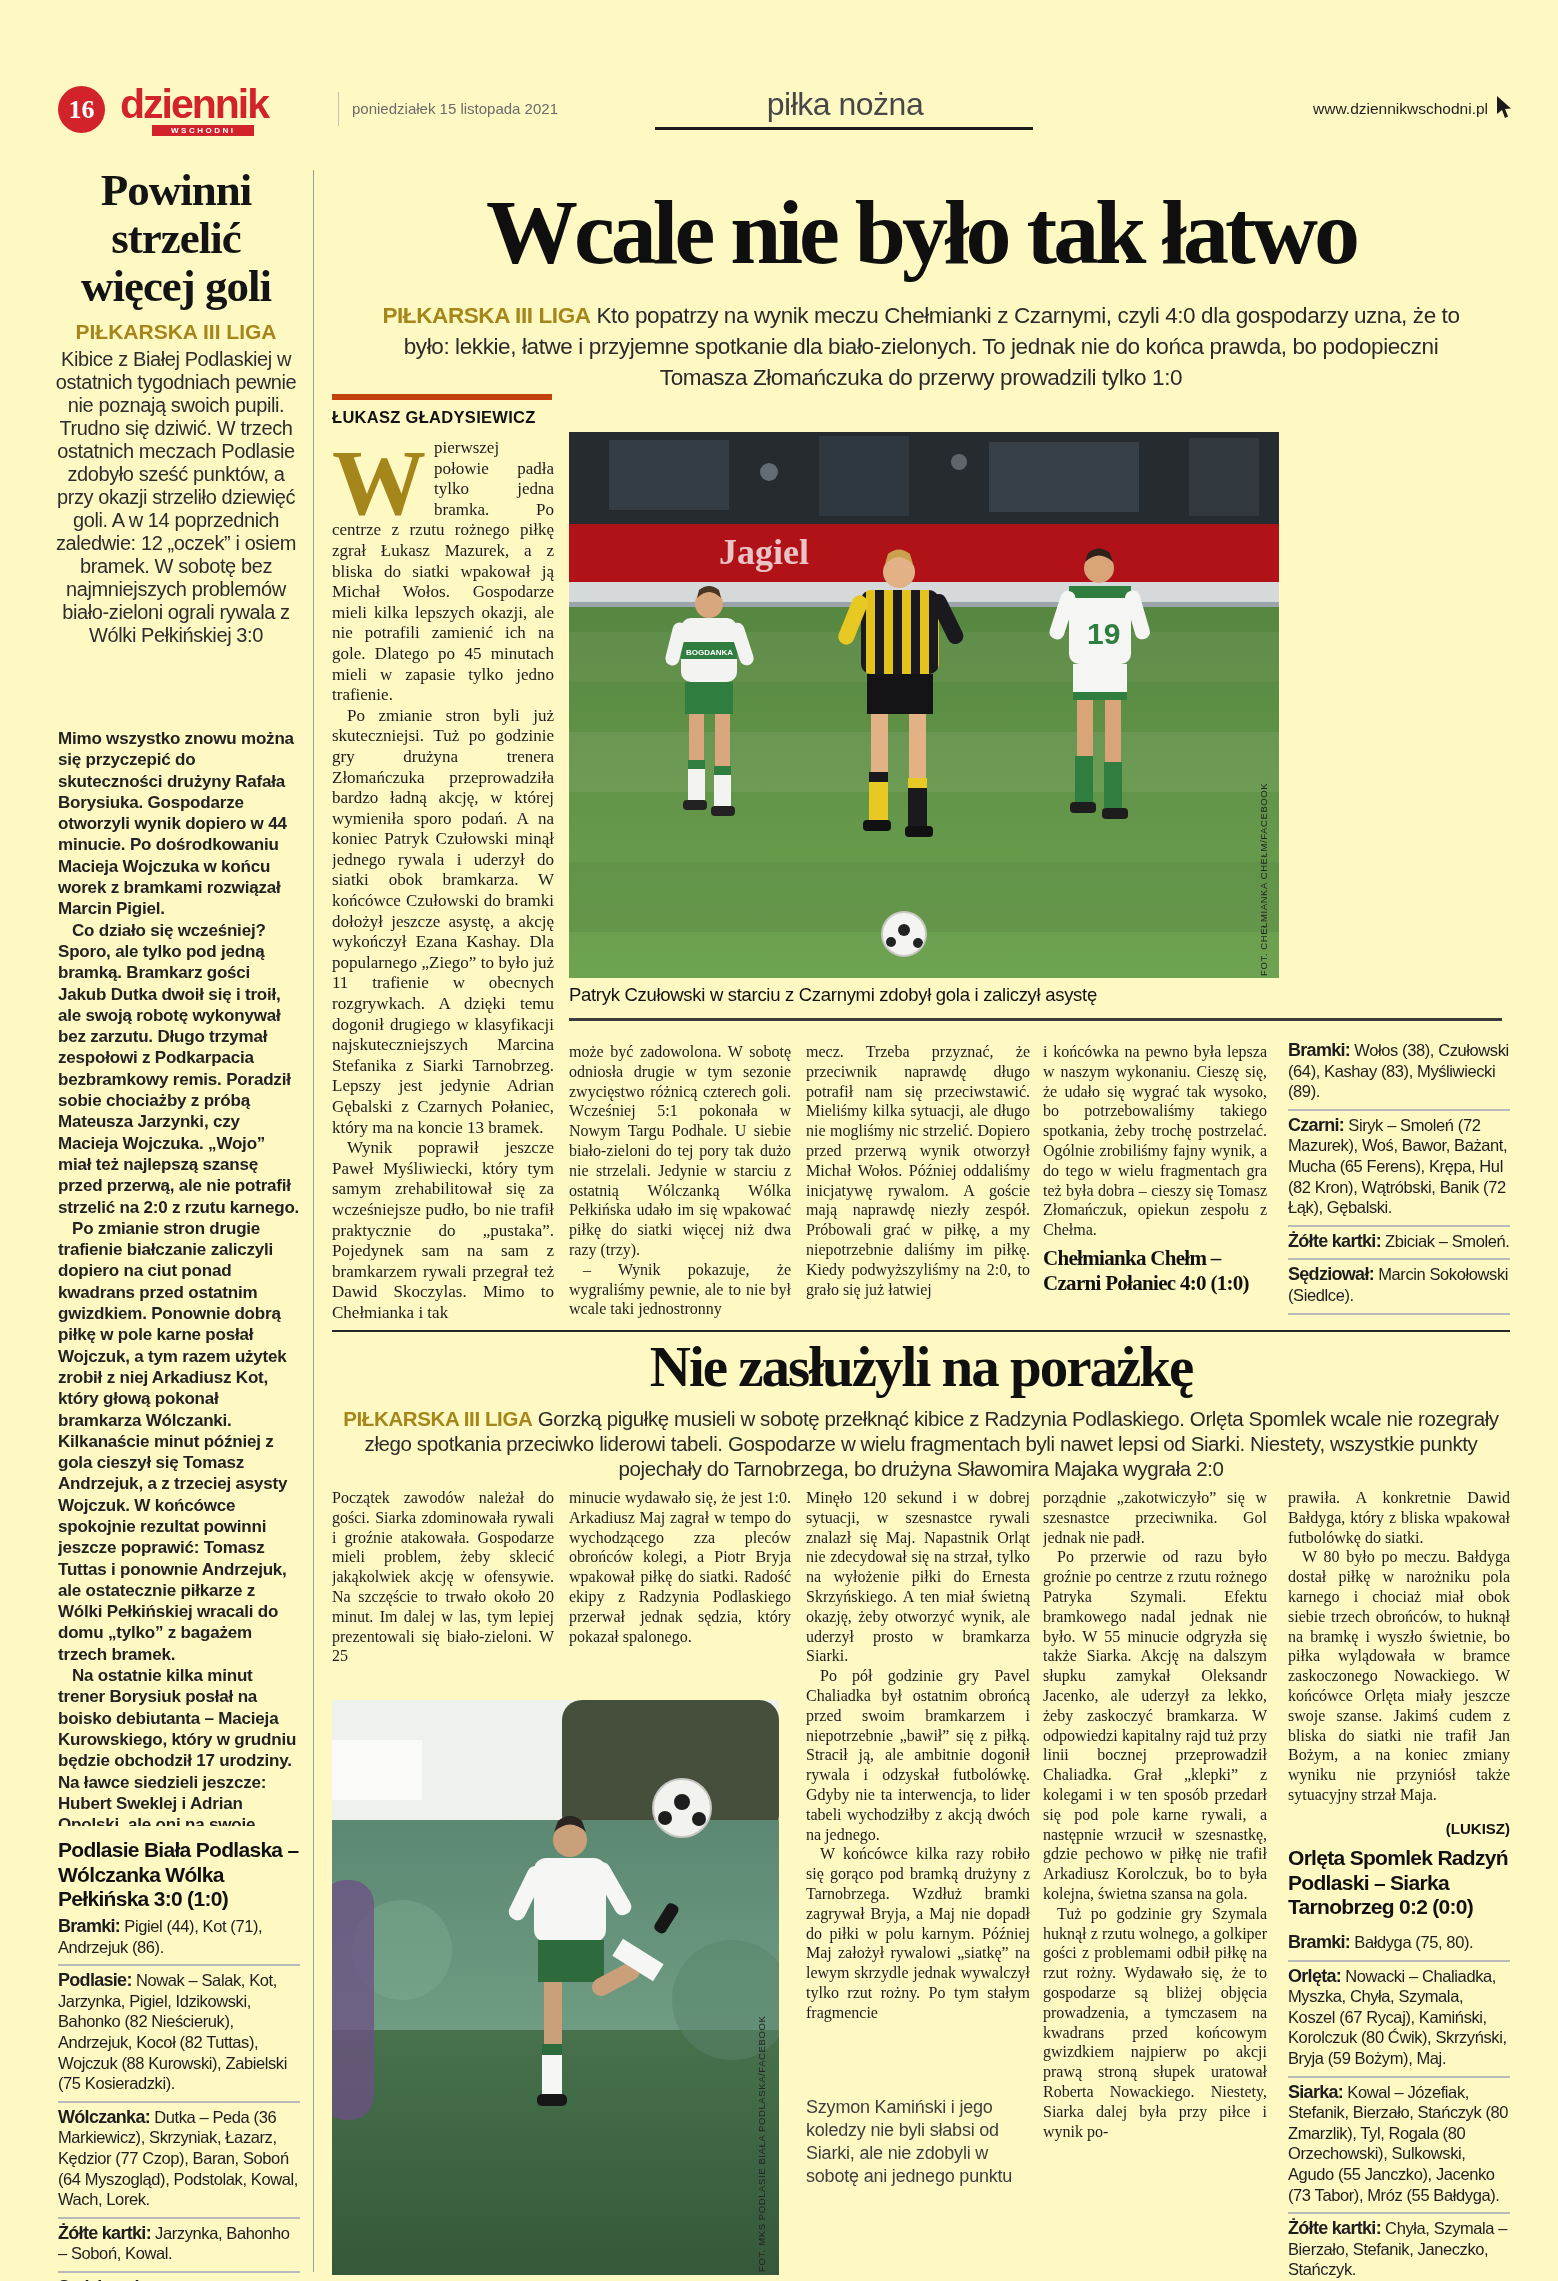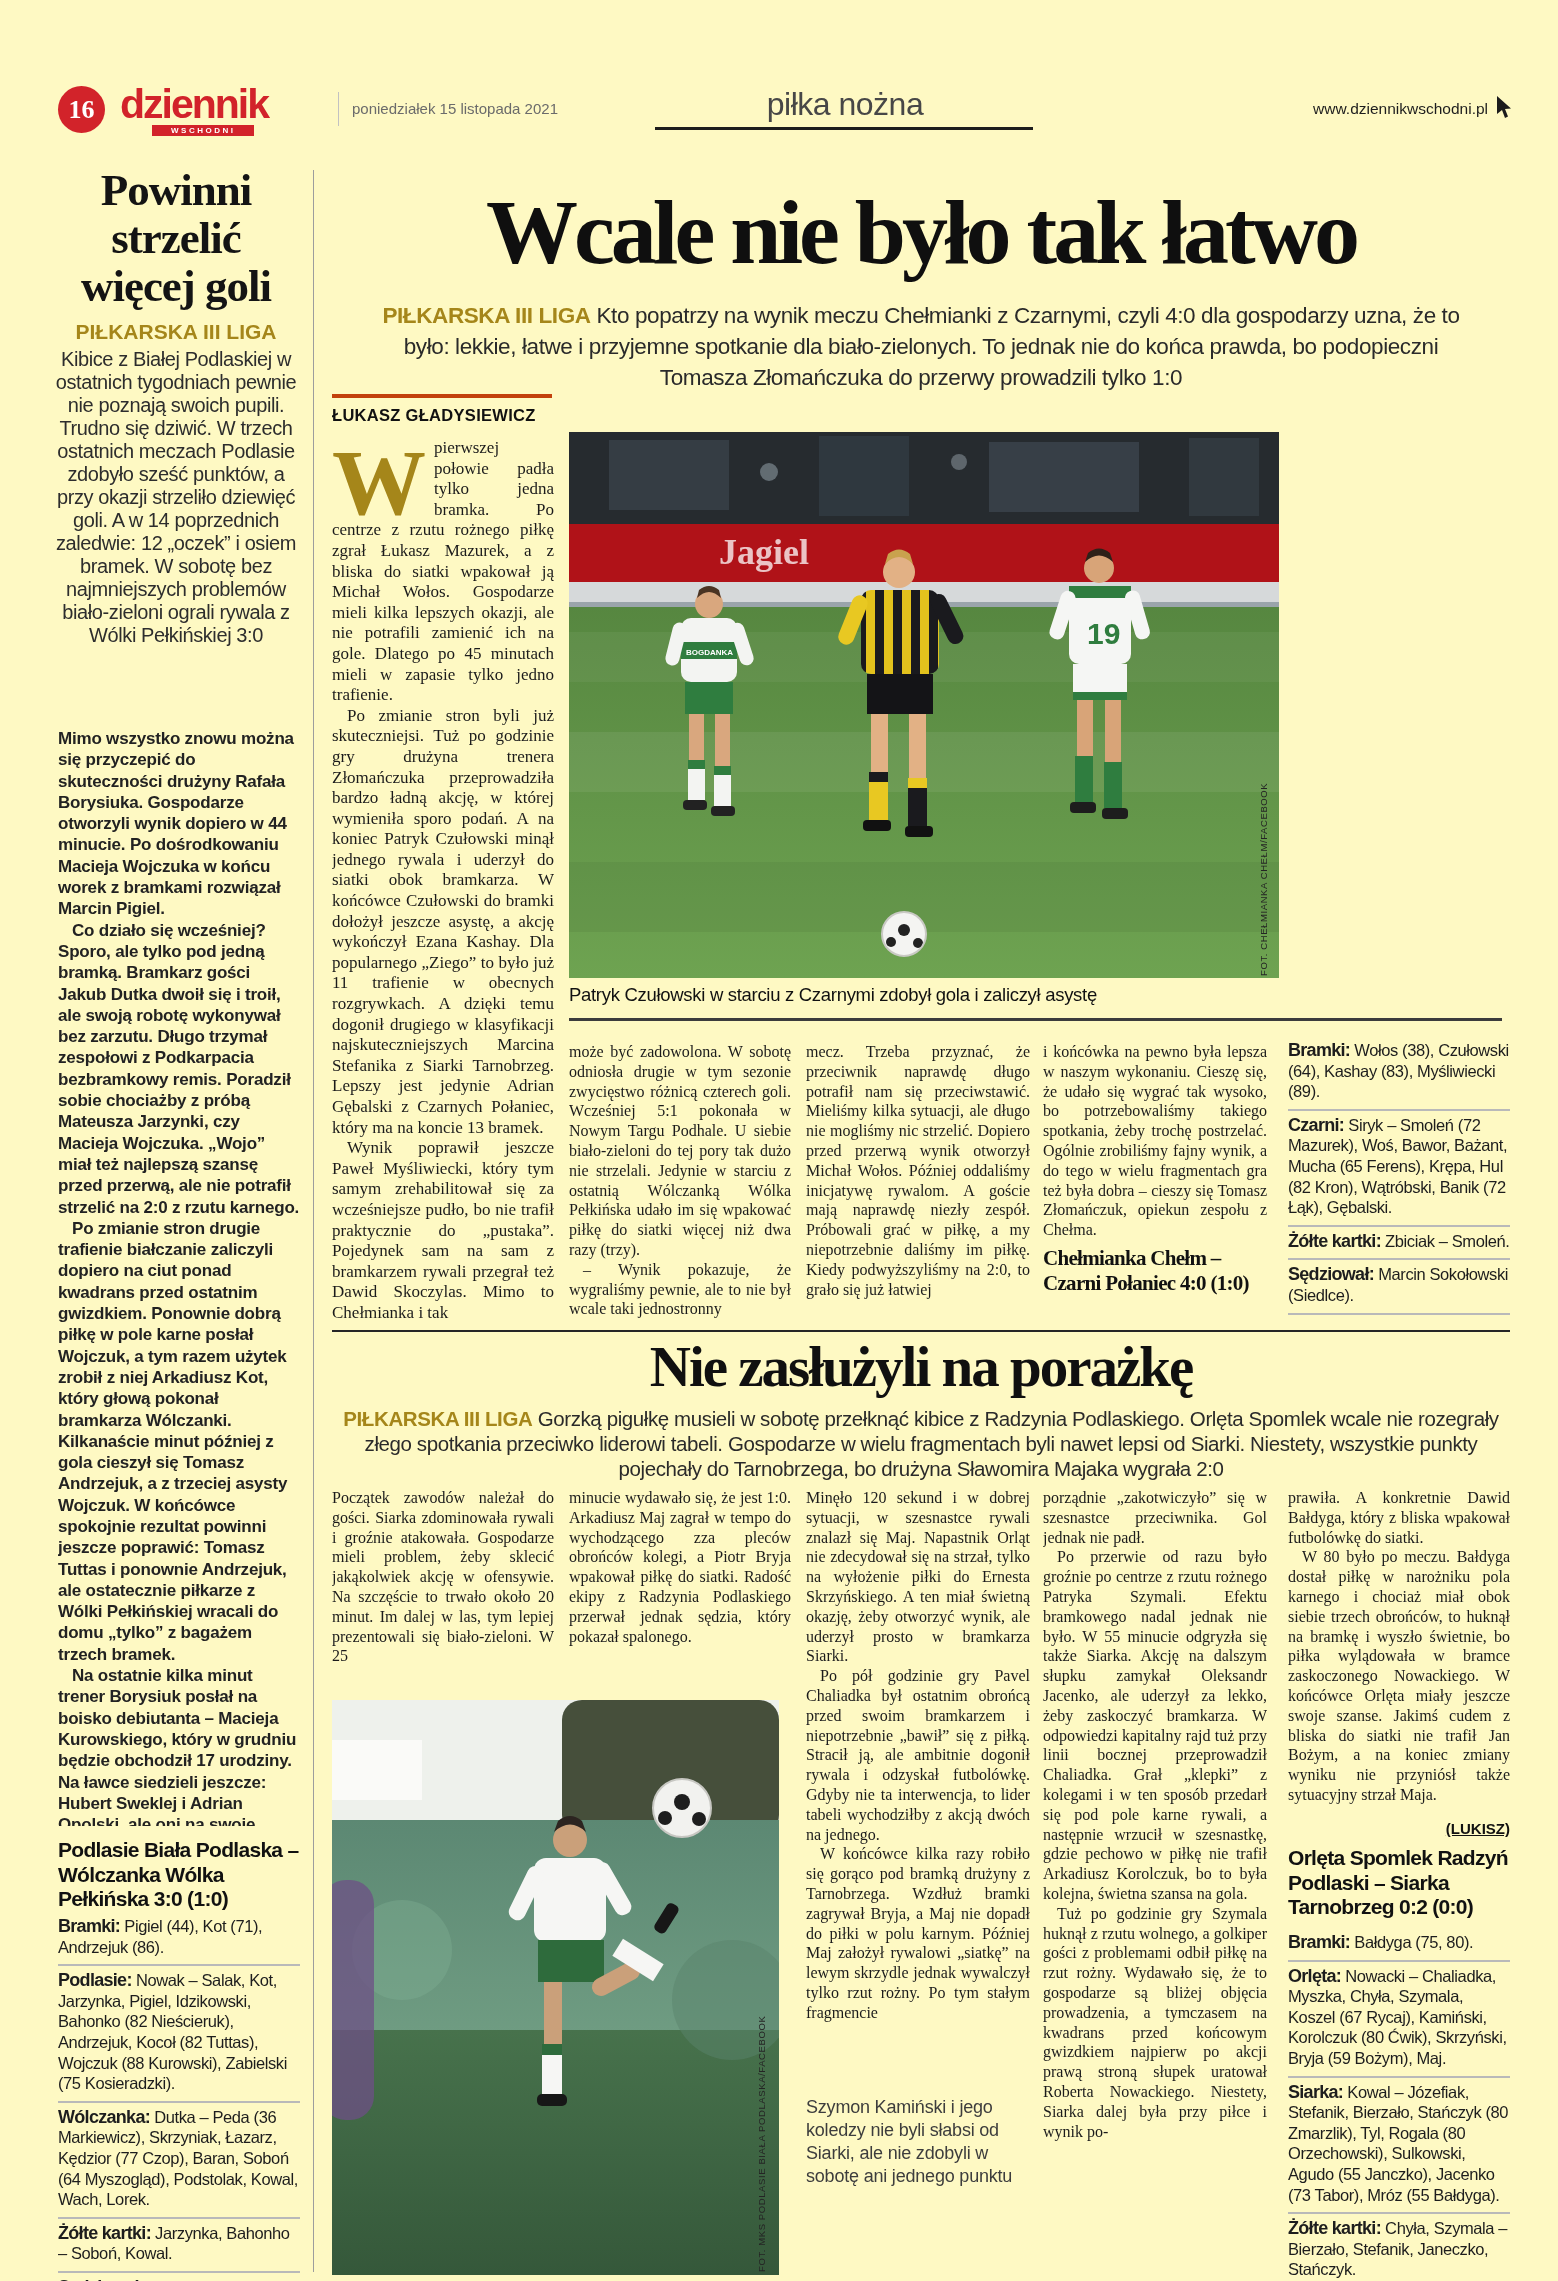--- a/index.html
+++ b/index.html
@@ -47,21 +47,21 @@
   .stat{border-bottom:2px solid #b9b9b9;padding:4px 0 7px;margin:0;
         font:16.5px/20.6px "Liberation Sans",sans-serif;letter-spacing:-0.4px;color:#1d1d1d;}
   .stat b{font-size:18px;letter-spacing:-0.7px;}
   .l-stats{left:58px;top:1912px;width:242px;}
 
   
   .m-title{left:332px;top:186px;width:1178px;text-align:center;
            font:700 92px/1 "Liberation Serif",serif;letter-spacing:-4px;color:#0f0f0f;}
   .m-lede{left:366px;top:300px;width:1110px;text-align:center;
           font:22.5px/31px "Liberation Sans",sans-serif;color:#2a2a2a;letter-spacing:-0.4px;}
-  .byline{left:332px;top:394px;width:220px;border-top:4px solid #c2410c;padding-top:8px;
+  .byline{left:332px;top:394px;width:220px;border-top:6px solid #c2410c;padding-top:8px;
           font:700 16.5px "Liberation Sans",sans-serif;letter-spacing:0.3px;color:#111;}
   .serifcol{font:17px/20.6px "Liberation Serif",serif;text-align:justify;color:#1b1b1b;}
   .serifcol p{margin:0;}
   .serifcol p + p{text-indent:15px;}
   .serifcol2{font:16px/19.8px "Liberation Serif",serif;text-align:justify;color:#1b1b1b;}
   .serifcol2 p{margin:0;}
   .serifcol2 p + p{text-indent:14px;}
   .m-col1{left:332px;top:438px;width:222px;height:888px;overflow:hidden;}
   .dropcap{float:left;font:700 94px/0.78 "Liberation Serif",serif;padding:8px 8px 0 0;}
   .m-photo{left:569px;top:432px;width:710px;height:546px;overflow:hidden;background:#556;}
@@ -85,21 +85,21 @@
   .s-col1{left:332px;top:1488px;width:222px;height:202px;overflow:hidden;}
   .s-col2{left:569px;top:1488px;width:222px;height:202px;overflow:hidden;}
   .s-photo{left:332px;top:1700px;width:447px;height:575px;overflow:hidden;background:#465;}
   .s-credit{left:756px;top:1952px;height:320px;}
   .s-col3{left:806px;top:1488px;width:224px;height:600px;overflow:hidden;}
   .s-caption{left:806px;top:2096px;width:224px;
              font:18px/23px "Liberation Sans",sans-serif;color:#3d3d3d;letter-spacing:-0.2px;}
   .s-col4{left:1043px;top:1488px;width:224px;height:792px;overflow:hidden;}
   .s-col5{left:1288px;top:1488px;width:222px;height:330px;overflow:hidden;}
   .s-author{left:1288px;top:1820px;width:222px;text-align:right;
-            font:700 15px "Liberation Sans",sans-serif;color:#111;text-decoration:underline;}
+            font:700 15px "Liberation Sans",sans-serif;color:#111;}
   .s-match{left:1288px;top:1846px;width:222px;}
   .s-stats{left:1288px;top:1928px;width:222px;}
 </style>
 </head>
 <body>
 
 <div class="page">
 
   <div class="abs pageno" style="background:#d2232a;">
       <span>16</span>

